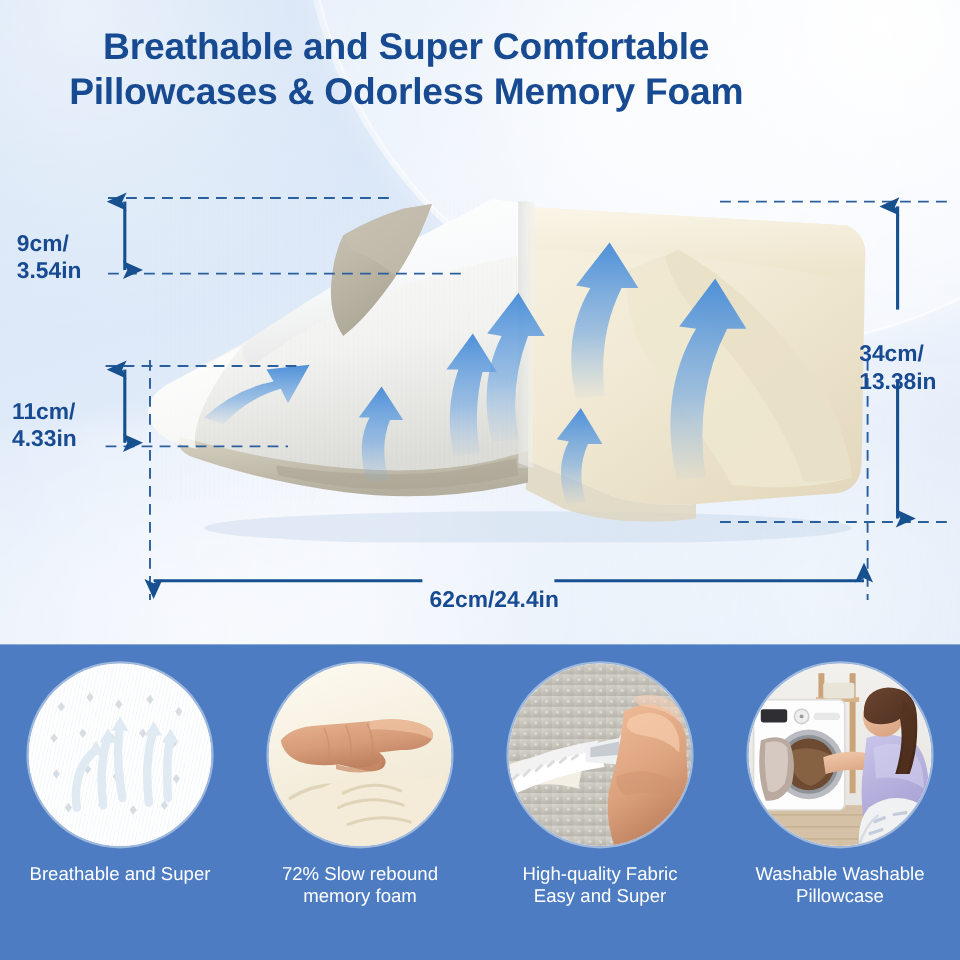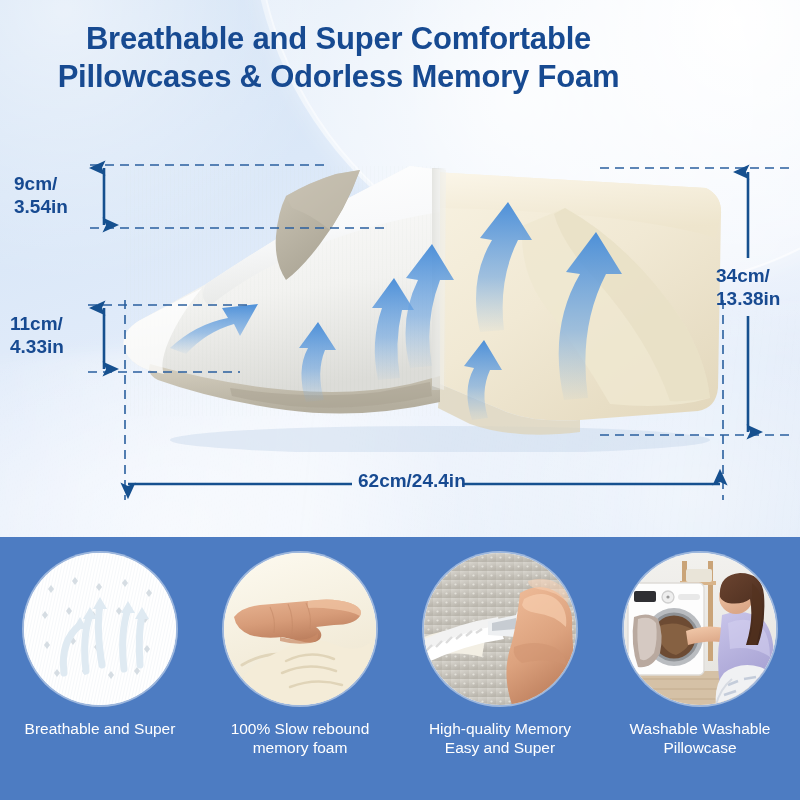--- a/index.html
+++ b/index.html
@@ -118,20 +118,21 @@
     z-index: 7;
     pointer-events: none;
   }
   .dim-label {
     position: absolute;
     color: #174a91;
     font-size: 19px;
     font-weight: bold;
     line-height: 22px;
     white-space: nowrap;
+    margin-top: 20px;
   }
   .dim-label.two-line { line-height: 23px; }
 
   #label-9   { left: 14px;  top: 172px; }
   #label-11  { left: 10px;  top: 312px; }
   #label-34  { left: 716px; top: 264px; }
   #label-62  { left: 358px; top: 470px; text-align: center; }
 
   
   .features {
@@ -438,21 +439,21 @@
               <path d="M56 84 Q70 88 82 86 Q90 84 94 80 Q96 88 86 90 Q70 92 56 88 Z" fill="#c98a67" opacity="0.7"></path>
               <g stroke="#c48a68" stroke-width="1.1" fill="none" opacity="0.6">
                 <path d="M46 54 Q52 66 50 80"></path>
                 <path d="M64 51 Q70 64 68 82"></path>
                 <path d="M82 50 Q88 62 86 76"></path>
               </g>
             </g>
           </svg>
         </div>
         <div class="feature-caption">
-          <div>100% Slow rebound</div>
+          <div>72% Slow rebound</div>
           <div>memory foam</div>
         </div>
       </div>
 
       <div class="feature">
         <div class="circle">
           <svg width="152" height="152" viewBox="0 0 152 152" xmlns="http://www.w3.org/2000/svg">
             <defs>
               <linearGradient id="greyFab" x1="0" y1="0" x2="0.4" y2="1">
                 <stop offset="0%" stop-color="#d9d6cf"></stop>
@@ -494,21 +495,21 @@
             <g>
               <path d="M96 40 Q116 28 134 40 Q150 52 148 74 L152 152 L88 152
                        Q78 122 86 96 Q92 76 96 40 Z" fill="url(#skin2)"></path>
               <path d="M100 46 Q118 36 132 46 Q144 56 142 74 Q130 62 112 60 Q100 58 98 52 Z" fill="#f6cdae" opacity="0.7"></path>
               <path d="M90 94 Q110 86 130 94 Q142 100 142 112 Q120 104 98 110 Q88 104 90 94 Z" fill="#cf9471" opacity="0.55"></path>
               <path d="M104 28 Q122 22 136 32 Q146 40 144 50 Q132 38 114 36 Q104 34 104 28 Z" fill="#f7d2b4" opacity="0.55"></path>
             </g>
           </svg>
         </div>
         <div class="feature-caption">
-          <div>High-quality Memory</div>
+          <div>High-quality Fabric</div>
           <div>Easy and Super</div>
         </div>
       </div>
 
       <div class="feature">
         <div class="circle">
           <svg width="152" height="152" viewBox="0 0 152 152" xmlns="http://www.w3.org/2000/svg">
             <defs>
               <linearGradient id="wallG" x1="0" y1="0" x2="0" y2="1">
                 <stop offset="0%" stop-color="#f2f1ee"></stop>

